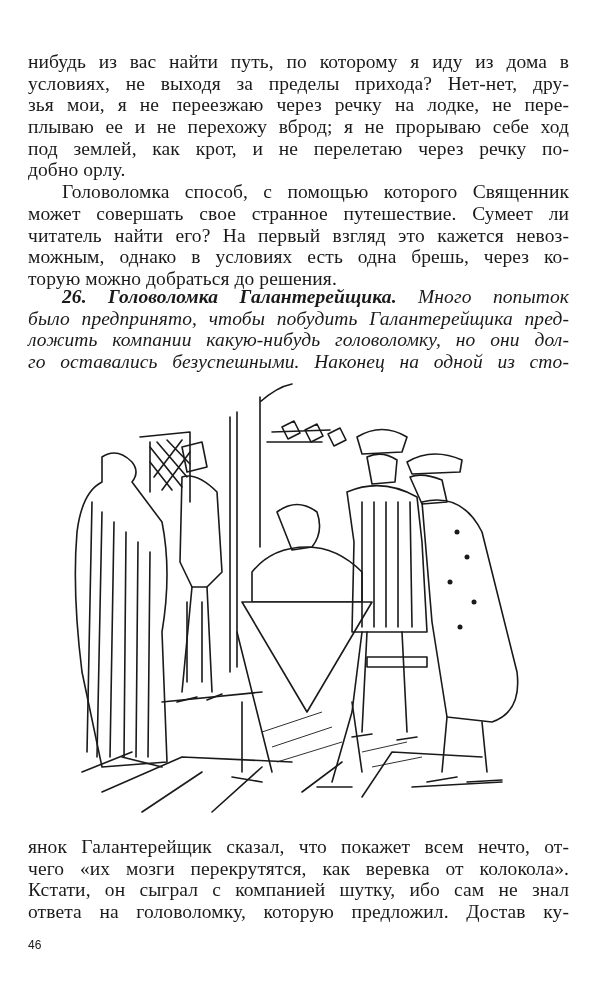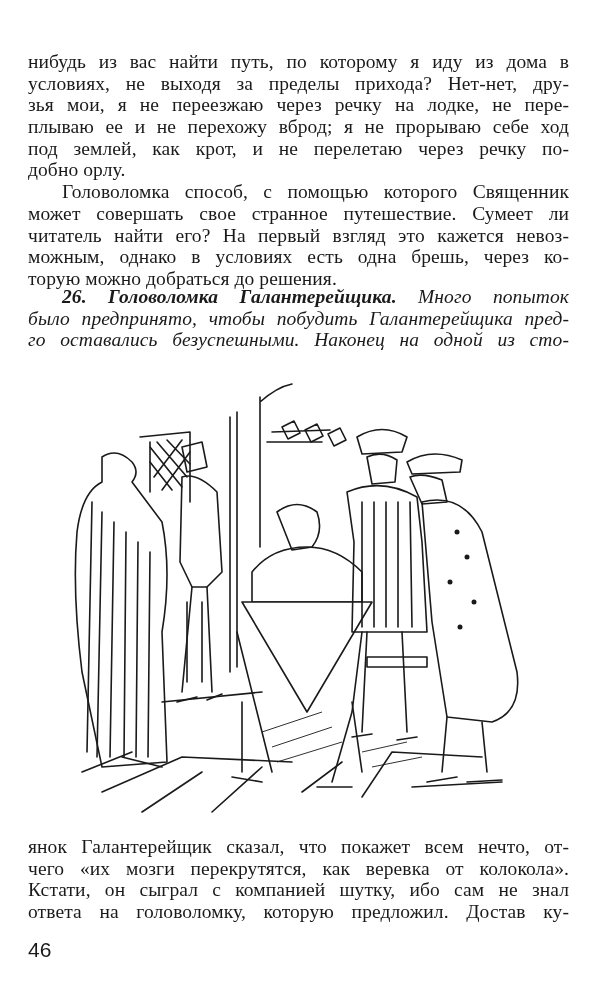--- a/index.html
+++ b/index.html
@@ -15,21 +15,21 @@
     letter-spacing: 0.1px;
   }
   .line.last { text-align-last: left; }
   .line.indent { padding-left: 34px; }
   .bold { font-weight: bold; }
   #block1 { top: 51px; }
   #block2 { top: 286px; font-style: italic; }
   #block3 { top: 836px; }
   .figure { position: absolute; left: 62px; top: 372px; width: 488px; height: 450px; }
   .page-number {
-    position: absolute; left: 28px; top: 938px; font-size: 21px;
+    position: absolute; left: 28px; top: 938px; font-size: 12px;
     font-family: "Liberation Sans", "DejaVu Sans", sans-serif;
   }
   svg .ink { stroke: #1a1a1a; fill: none; stroke-width: 1.6; stroke-linecap: round; stroke-linejoin: round; }
   svg .thin { stroke: #1a1a1a; fill: none; stroke-width: 0.9; }
   svg .fill { fill: #1a1a1a; }
 </style>
 </head>
 <body>
 
 <div class="block" id="block1">
@@ -42,20 +42,21 @@
   <div class="line indent">Головоломка способ, с помощью которого Священник</div>
   <div class="line">может совершать свое странное путешествие. Сумеет ли</div>
   <div class="line">читатель найти его? На первый взгляд это кажется невоз-</div>
   <div class="line">можным, однако в условиях есть одна брешь, через ко-</div>
   <div class="line last">торую можно добраться до решения.</div>
 </div>
 
 <div class="block" id="block2">
   <div class="line indent"><span class="bold">26. Головоломка Галантерейщика.</span><span> Много попыток</span></div>
   <div class="line">было предпринято, чтобы побудить Галантерейщика пред-</div>
+  <div class="line">ложить компании какую-нибудь головоломку, но они дол-</div>
   <div class="line">го оставались безуспешными. Наконец на одной из сто-</div>
 </div>
 
 <div class="figure">
   <svg width="488" height="450" viewBox="0 0 488 450">
 
     <g class="ink">
       <path d="M40 420 L120 385 L230 390 M150 440 L200 395 M300 425 L330 380 L420 385 M80 440 L140 400 M240 420 L280 390 M350 415 L440 410"></path>
       <path d="M100 330 L200 320 M20 400 L70 380"></path>
     </g>

